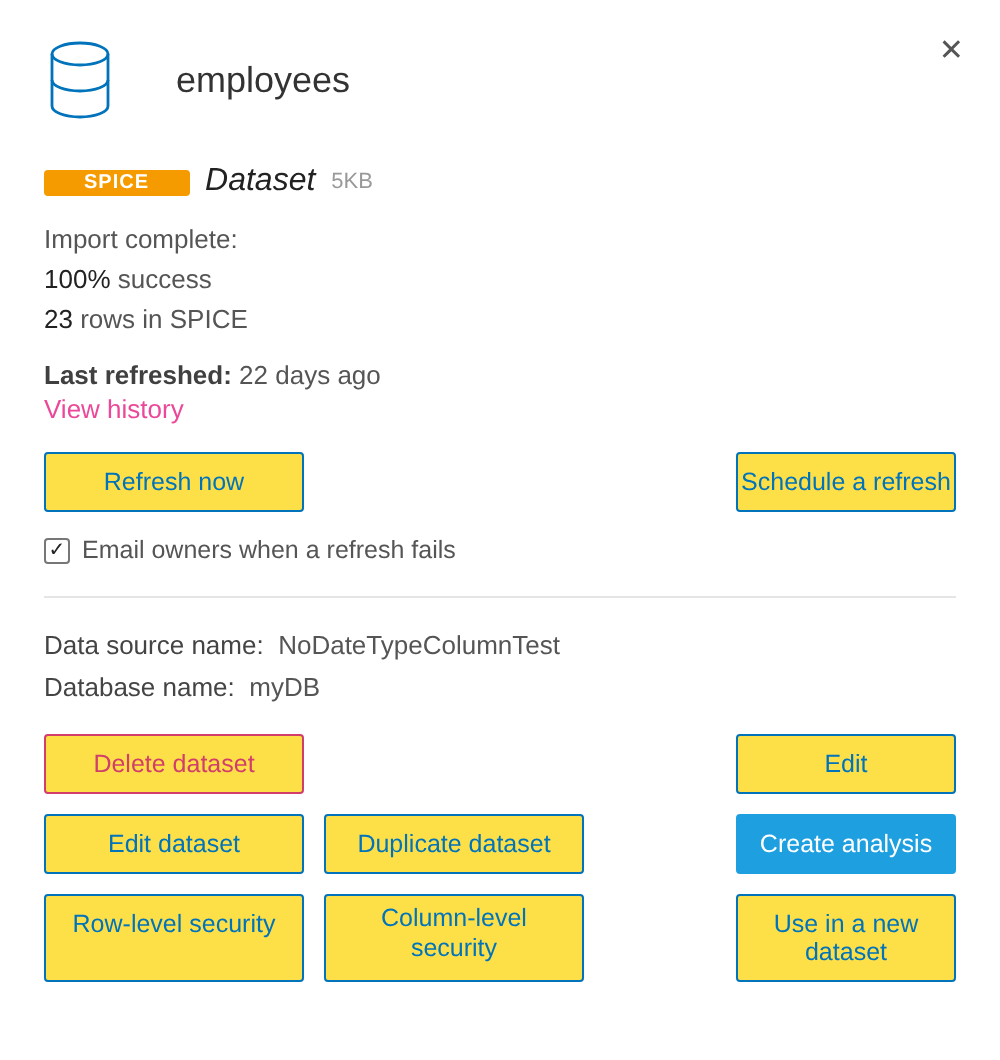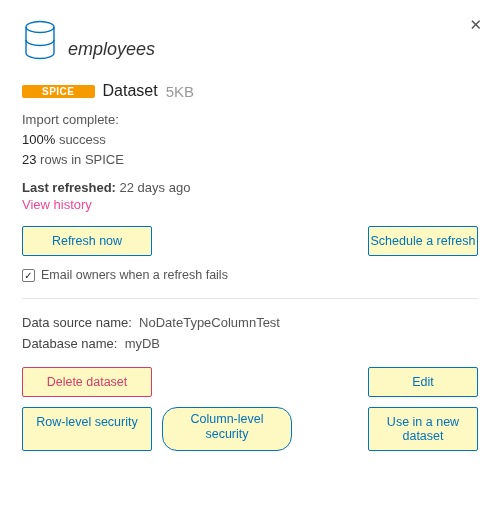--- a/index.html
+++ b/index.html
@@ -20,24 +20,23 @@
   .close-x {
     position: absolute;
     top: 16px;
     right: 18px;
     color: #555;
     font-size: 15px;
     cursor: pointer;
   }
   .header-row {
     display: flex;
-    align-items: flex-end;
-    gap: 10px;
+    align-items: center;
+    gap: 30px;
     margin-bottom: 22px;
-    font-style: italic;
   }
   .db-icon svg { display: block; }
   .title {
     font-size: 18px;
     color: #333;
     font-weight: 400;
   }
   .type-row {
     display: flex;
     align-items: center;
@@ -49,24 +48,25 @@
     color: #fff;
     font-size: 10px;
     font-weight: 700;
     letter-spacing: 0.5px;
     padding: 1px 20px;
     border-radius: 2px;
   }
   .type-label {
     font-size: 16px;
     color: #222;
+    font-style: italic;
   }
   .size-label {
     color: #999;
-    font-size: 15px;
+    font-size: 11px;
   }
   .import-block {
     color: #555;
     line-height: 1.55;
     margin-bottom: 10px;
   }
   .import-block b { color: #222; font-weight: 400; margin-top: 20px; }
   .refresh-line { margin-bottom: 2px; }
   .refresh-label { color: #404040; font-weight: 700; }
   .refresh-value { color: #555; }
@@ -78,21 +78,21 @@
   }
   .button-row {
     display: flex;
     justify-content: space-between;
     gap: 10px;
     margin-bottom: 12px;
   }
   .btn {
     border: 1px solid #0073bb;
     color: #0073bb;
-    background: #fef9c3;
+    background: #fde047;
     padding: 7px 0px;
     width: 130px;
     text-align: center;
     font-size: 12.5px;
     border-radius: 2px;
     cursor: pointer;
   }
   .btn.wide { width: 110px; }
   .btn.primary {
     background: #1e9fe0;
@@ -196,21 +196,28 @@
 
   <div class="actions">
     <div class="button-row">
       <div class="left-group">
         <div class="btn danger">Delete dataset</div>
       </div>
       <div class="btn wide">Edit</div>
     </div>
     <div class="button-row">
       <div class="left-group">
+        <div class="btn">Edit dataset</div>
+        <div class="btn">Duplicate dataset</div>
+      </div>
+      <div class="btn primary wide">Create analysis</div>
+    </div>
+    <div class="button-row">
+      <div class="left-group">
         <div class="btn">Row-level security</div>
-        <div class="btn" style="white-space:pre-line; line-height:1.2; padding:4px 0;border-radius:15px;">Column-level
+        <div class="btn" style="white-space:pre-line; line-height:1.2; padding:4px 0;">Column-level
 security</div>
       </div>
       <div class="btn wide">Use in a new dataset</div>
     </div>
   </div>
 
 </div>
 
 </body></html>

